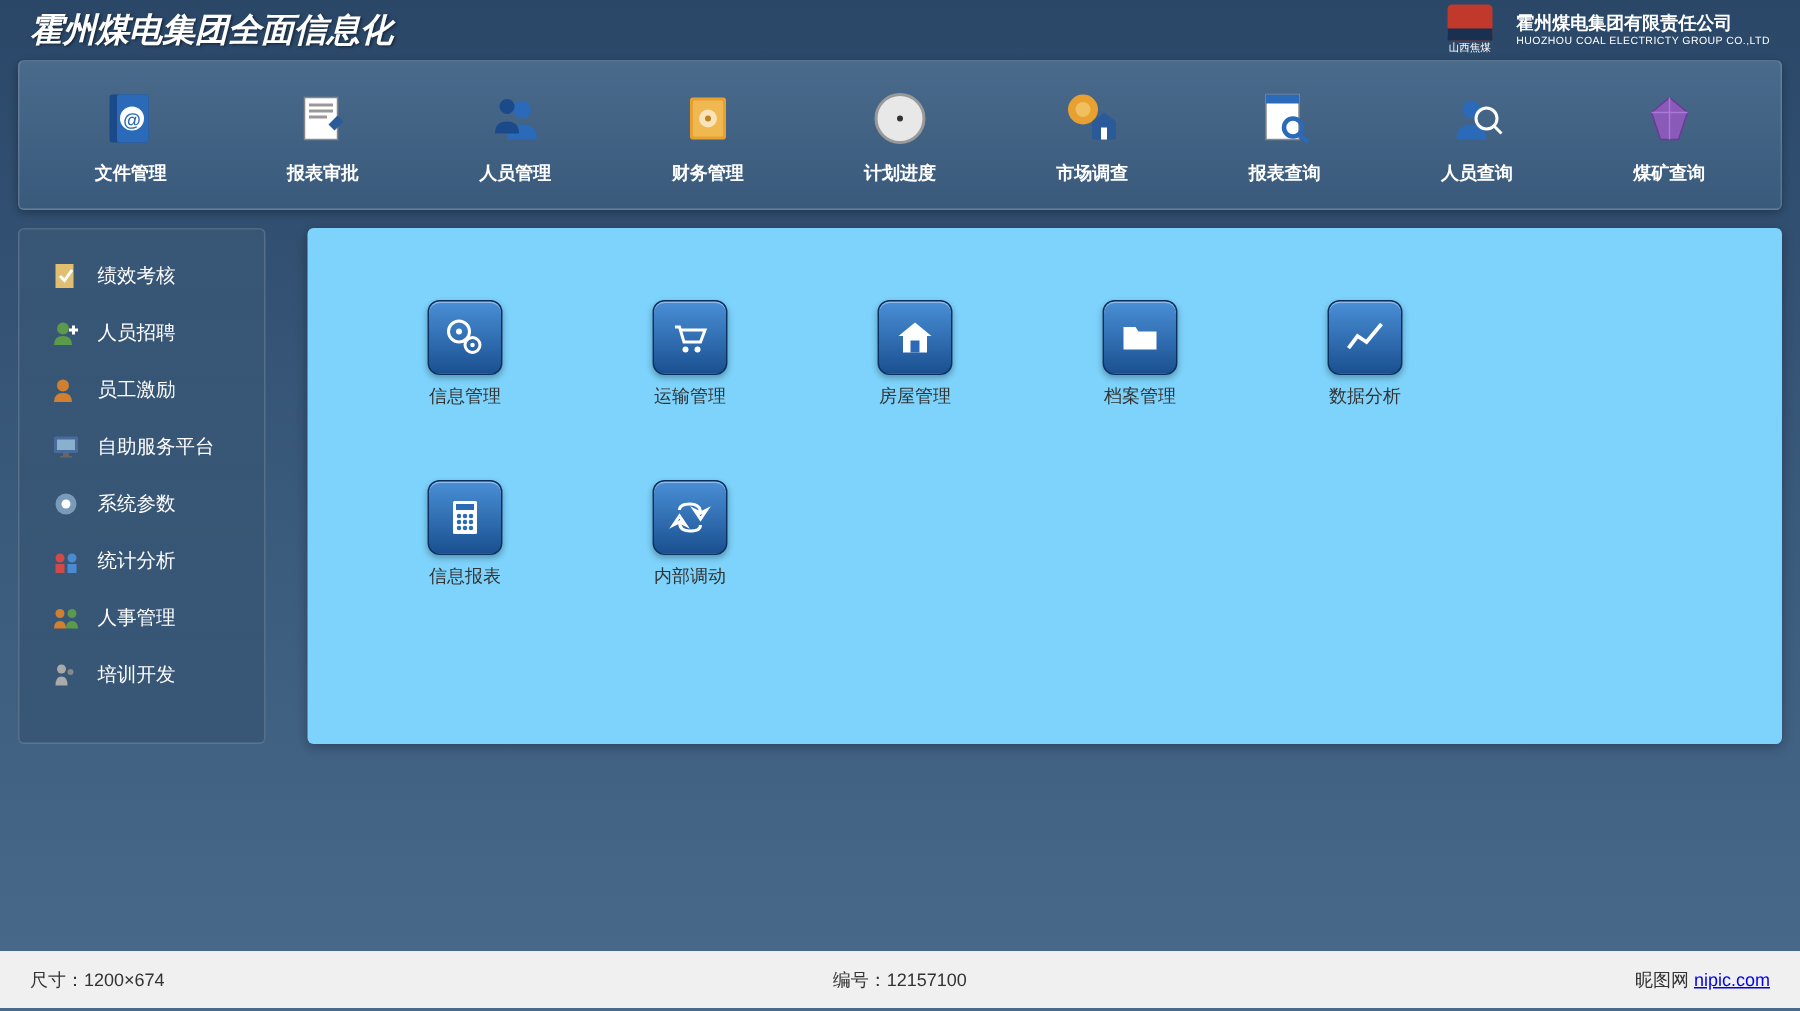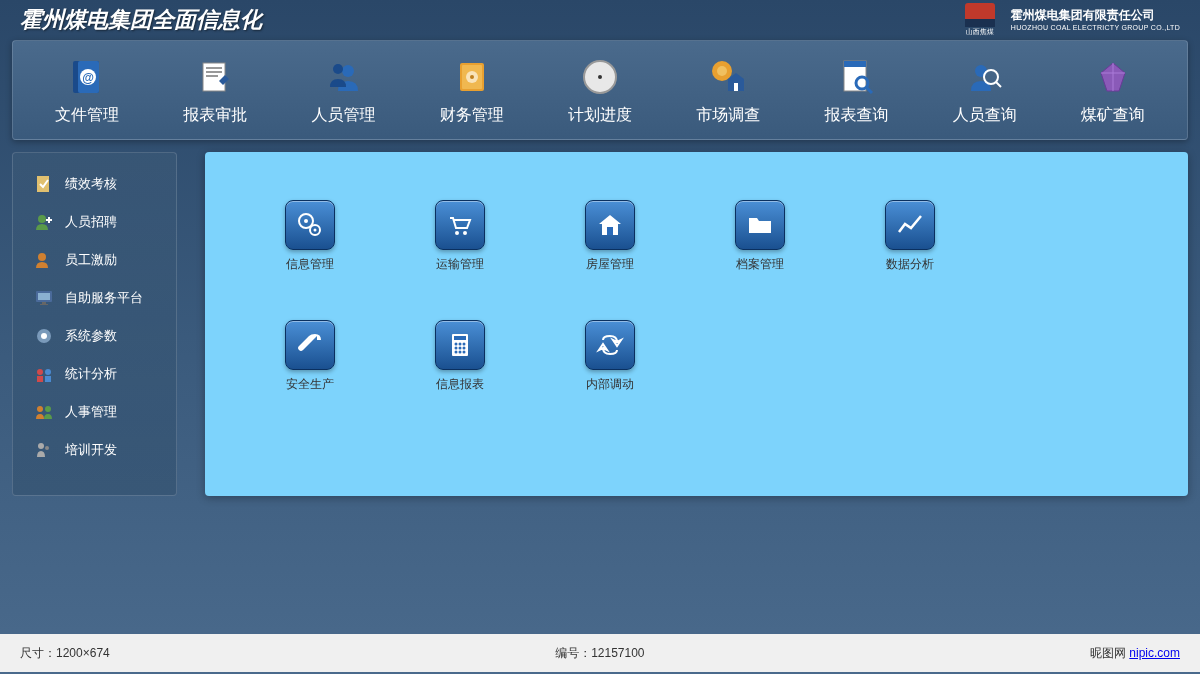--- a/index.html
+++ b/index.html
@@ -73,22 +73,22 @@
 }
 .topnav-icon {
   width: 44px;
   height: 44px;
   display: flex;
   align-items: center;
   justify-content: center;
 }
 .topnav-label {
   color: #fff;
-  font-size: 16px;
-  font-weight: normal;
+  font-size: 12px;
+  font-weight: bold;
 }
 
 .main-area {
   display: flex;
   margin: 12px;
   gap: 28px;
   height: 344px;
 }
 .sidebar {
   width: 165px;
@@ -406,28 +406,20 @@
           </div>
         <div class="tile-label">档案管理</div>
       </div>
       <div class="tile">
         <div class="tile-icon">
             <svg width="30" height="30" viewBox="0 0 30 30">
               <path d="M4 22 L10 14 L16 18 L26 6" fill="none" stroke="#fff" stroke-width="2.5"></path>
             </svg>
           </div>
         <div class="tile-label">数据分析</div>
-      </div>
-      <div class="tile">
-        <div class="tile-icon">
-            <svg width="30" height="30" viewBox="0 0 30 30">
-              <path d="M20 4 Q26 4 26 10 L22 10 L22 6 L18 10 L8 20 Q6 22 4 20 Q2 18 4 16 L14 6 Q16 4 20 4 Z" fill="#fff"></path>
-            </svg>
-          </div>
-        <div class="tile-label">安全生产</div>
       </div>
       <div class="tile">
         <div class="tile-icon">
             <svg width="30" height="30" viewBox="0 0 30 30">
               <rect x="7" y="4" width="16" height="22" fill="#fff" rx="1"></rect>
               <rect x="9" y="6" width="12" height="4" fill="#2a6ab8"></rect>
               <circle cx="11" cy="14" r="1.5" fill="#2a6ab8"></circle>
               <circle cx="15" cy="14" r="1.5" fill="#2a6ab8"></circle>
               <circle cx="19" cy="14" r="1.5" fill="#2a6ab8"></circle>
               <circle cx="11" cy="18" r="1.5" fill="#2a6ab8"></circle>

